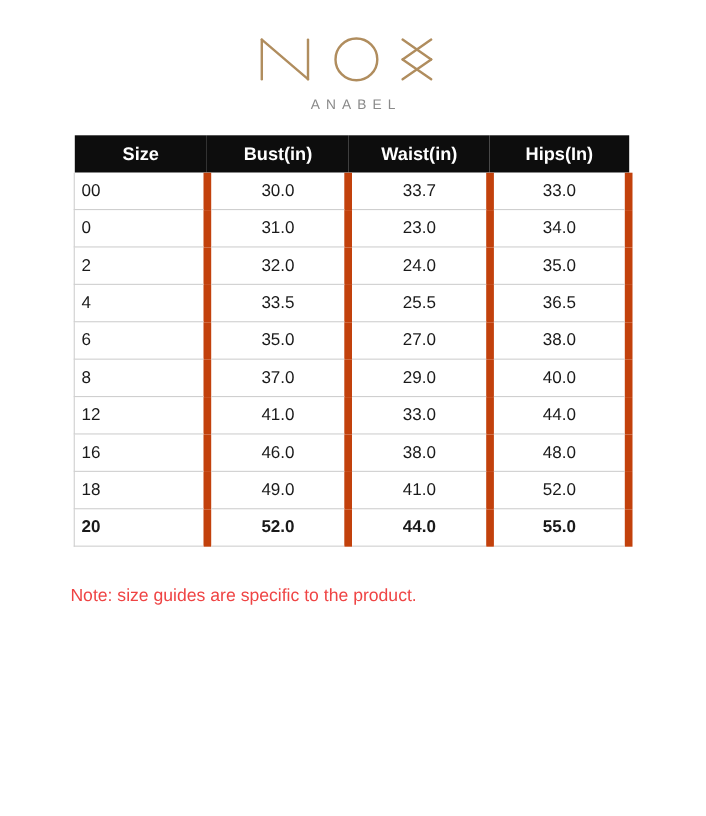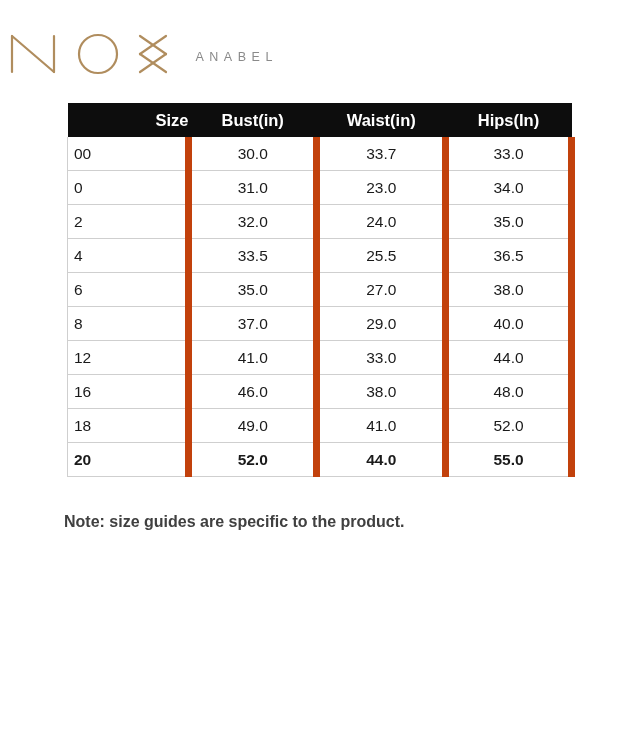--- a/index.html
+++ b/index.html
@@ -21,20 +21,21 @@
     height: 742px;
     box-sizing: border-box;
     padding: 0;
   }
 
   
   .logo-block {
     width: 100%;
     padding-top: 26px;
     display: flex;
+    flex-direction: column;
     align-items: center;
   }
   .logo-mark {
     display: block;
   }
   .logo-sub {
     margin-top: 6px;
     font-size: 12.5px;
     letter-spacing: 5.5px;
     color: #8a8a8a;
@@ -56,21 +57,21 @@
     background: #0d0d0d;
     color: #ffffff;
     font-size: 16.5px;
     font-weight: bold;
     height: 34px;
     padding: 0;
     border: none;
     font-family: "Liberation Sans", sans-serif;
   }
   table.size-table thead th.col-size {
-    text-align: right;
+    text-align: center;
   }
   table.size-table tbody td {
     height: 33px;
     font-size: 15.5px;
     color: #1a1a1a;
     border-bottom: 1px solid #cfcfcf;
     border-right: 7px solid #c2410c;
     text-align: center;
     padding: 0;
     background: #ffffff;
@@ -88,23 +89,22 @@
   
   col.c0 { width: 24%; }
   col.c1 { width: 25.5%; }
   col.c2 { width: 25.5%; }
   col.c3 { width: 25%; }
 
   
   .note {
     margin: 36px 0 0 64px;
     font-size: 16px;
-    color: #404040;
-    font-family: "Liberation Sans", sans-serif;
-    font-weight: bold;
+    color: #ef4444;
+    font-family: "Liberation Sans", sans-serif;
   }
 </style>
 </head>
 <body>
 
 <div class="page">
 
   <div class="logo-block">
     <svg class="logo-mark" width="190" height="56" viewBox="0 0 190 56" xmlns="http://www.w3.org/2000/svg">
 

